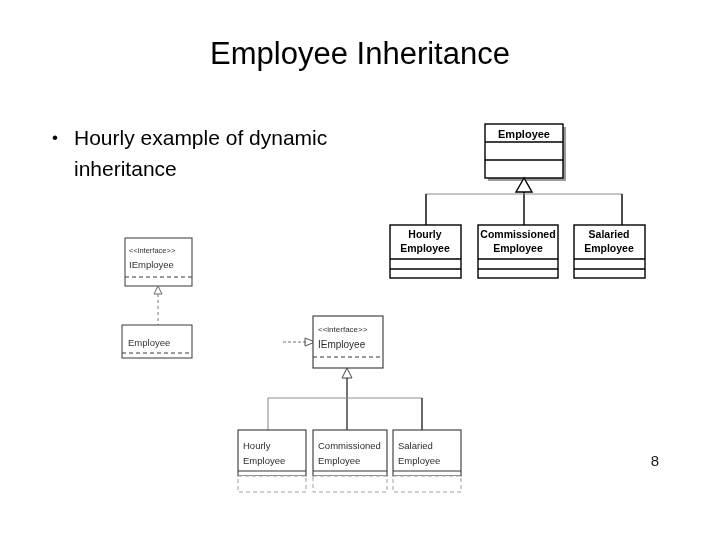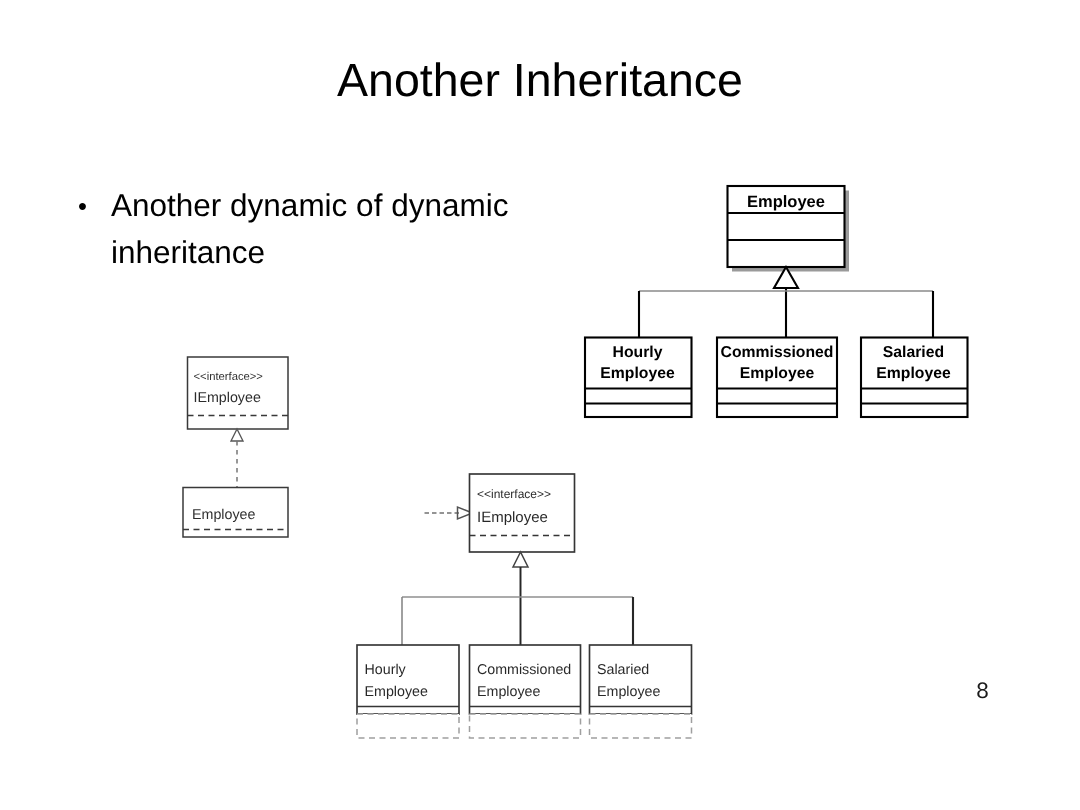--- a/index.html
+++ b/index.html
@@ -74,26 +74,26 @@
   .figure {
     position: absolute;
   }
   .figure svg { display: block; }
 </style>
 </head>
 <body>
 
 <div id="slide">
 
-  <div id="slide-title">Another Inheritance</div>
+  <div id="slide-title">Employee Inheritance</div>
 
   <div id="bullet-list">
     <div class="bullet-row">
       <span class="bullet-dot">•</span>
-      <span class="bullet-text">Another dynamic of dynamic inheritance</span>
+      <span class="bullet-text">Hourly example of dynamic inheritance</span>
     </div>
   </div>
 
   <div class="figure" style="left:370px; top:112px;">
     <svg width="300" height="180" viewBox="0 0 300 180">
 
       <rect x="118" y="15" width="78" height="54" fill="#9a9a9a"></rect>
 
       <rect x="115" y="12" width="78" height="54" fill="#ffffff" stroke="#000000" stroke-width="1.4"></rect>
       <line x1="115" y1="30" x2="193" y2="30" stroke="#000000" stroke-width="1.4"></line>

